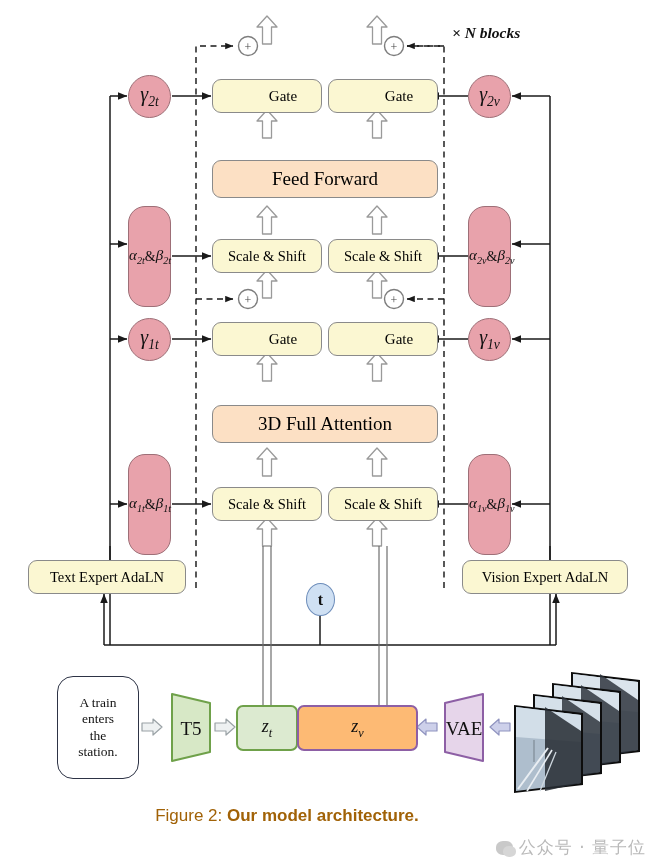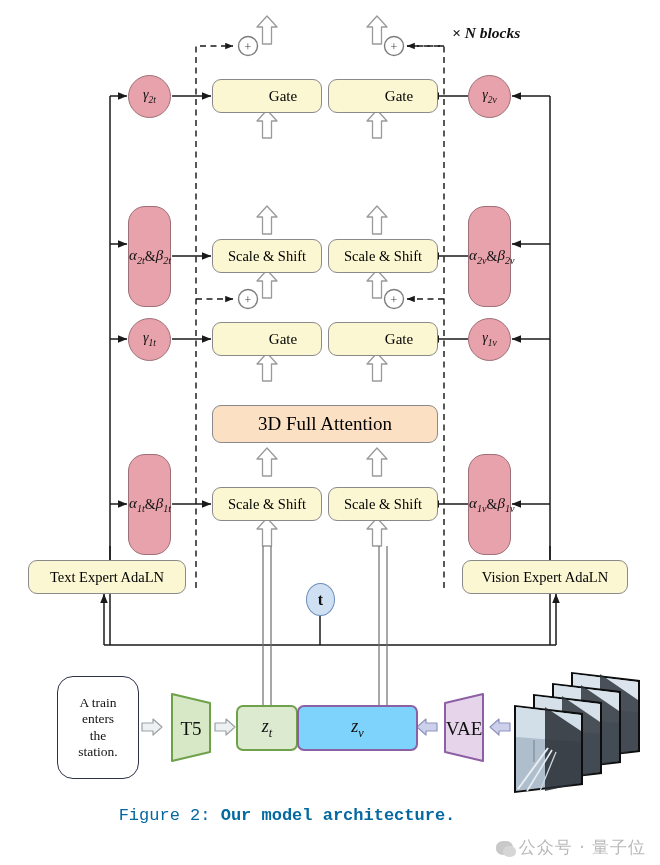--- a/index.html
+++ b/index.html
@@ -24,47 +24,47 @@
   .blk.gate{background:#fbf7d2;padding-left:32px;}
   .blk.ss{background:#fbf7d2;font-size:14.5px;}
   .blk.ff{background:#fce0c4;font-size:19px;}
   .blk.attn{background:#fce0c4;font-size:19px;}
   .blk.adaln{background:#fbf7d2;font-size:14.5px;}
   
   .pink{
     background:#e8a2ab;border:1.3px solid #9d6f77;
     color:#111;font-style:italic;
   }
-  .pink.circ{border-radius:50%;font-size:14px;}
+  .pink.circ{border-radius:50%;font-size:20px;}
   .pink.pill{
     border-radius:17px;font-size:15px;
     justify-content:space-around;padding:5px 0;
   }
   .pink.pill .amp{font-style:normal;font-size:14px;}
   sub{font-size:.68em;font-style:italic;}
   
   .tnode{
     background:#cfe0f3;border:1.4px solid #6d8dba;border-radius:50%;
     font-size:16px;font-weight:bold;color:#111;
     font-family:"Liberation Serif", serif;
   }
   
   .prompt{
     background:#fff;border:1.8px solid #2d3345;border-radius:16px;
     font-size:13.5px;line-height:1.22;padding:4px 22px;
   }
   
   .zt{background:#dcead0;border:2px solid #6fa14a;border-radius:7px;
       font-size:18px;font-style:italic;}
-  .zv{background:#7dd3fc;border:2px solid #8d5fa5;border-radius:7px;
+  .zv{background:#fdba74;border:2px solid #8d5fa5;border-radius:7px;
       font-size:18px;font-style:italic;}
   
   .caption{
     position:absolute;left:0;top:806px;width:574px;text-align:center;
-    font-size:17px;color:#0369a1;font-family:Liberation Mono, monospace;
+    font-size:17px;color:#a16207;font-family:Liberation Sans, sans-serif;
   }
   .caption b{font-weight:bold;}
   .wm{
     position:absolute;right:14px;top:836px;
     font-size:17px;color:#b9b9b9;letter-spacing:1px;
     font-family:"DejaVu Sans", sans-serif;
     display:flex;align-items:center;gap:6px;
   }
   .wm .dot{
     width:17px;height:14px;border-radius:7px/6px;background:#c9c9c9;
@@ -243,20 +243,21 @@
         <path d="M 534,740 L 534,762" stroke="#7e8a95" stroke-width="1.2" fill="none"></path>
       </g>
     </g>
   </svg>
 
   <div class="nblocks" style="left:452px;top:24px;">× N blocks</div>
 
   <div class="node blk gate" style="left:212px;top:79px;width:110px;height:34px;">Gate</div>
   <div class="node blk gate" style="left:328px;top:79px;width:110px;height:34px;">Gate</div>
 
+  <div class="node blk ff" style="left:212px;top:160px;width:226px;height:38px;">Feed Forward</div>
 
   <div class="node blk ss" style="left:212px;top:239px;width:110px;height:34px;">Scale &amp; Shift</div>
   <div class="node blk ss" style="left:328px;top:239px;width:110px;height:34px;">Scale &amp; Shift</div>
 
   <div class="node blk gate" style="left:212px;top:322px;width:110px;height:34px;">Gate</div>
   <div class="node blk gate" style="left:328px;top:322px;width:110px;height:34px;">Gate</div>
 
   <div class="node blk attn" style="left:212px;top:405px;width:226px;height:38px;">3D Full Attention</div>
 
   <div class="node blk ss" style="left:212px;top:487px;width:110px;height:34px;">Scale &amp; Shift</div>

